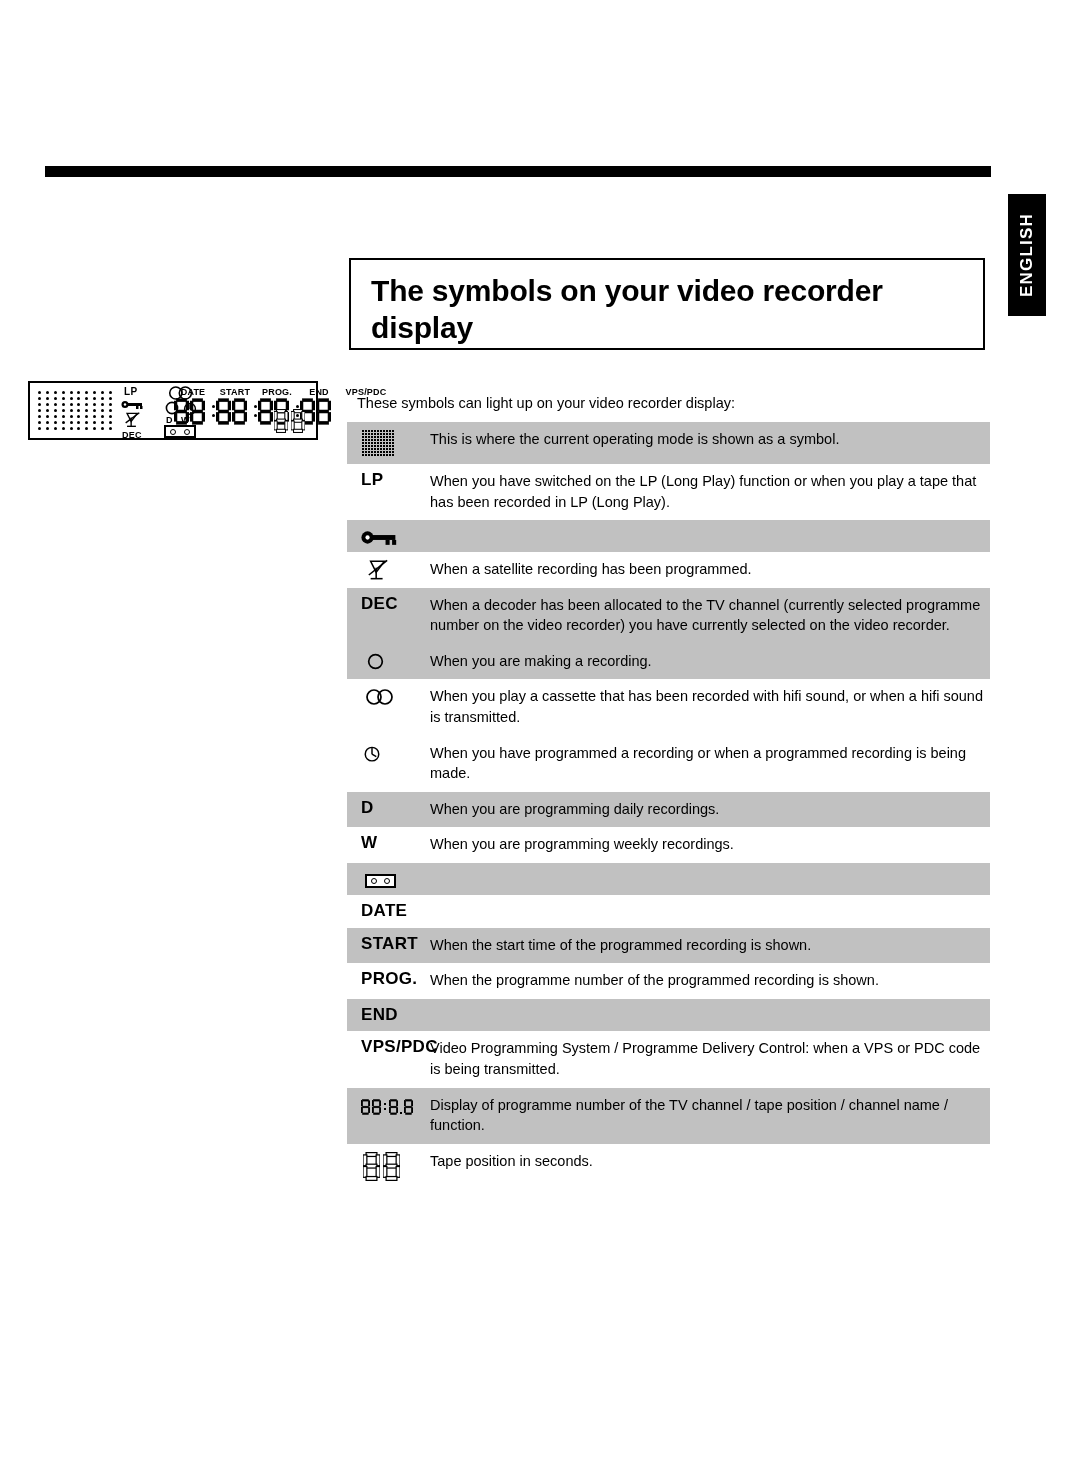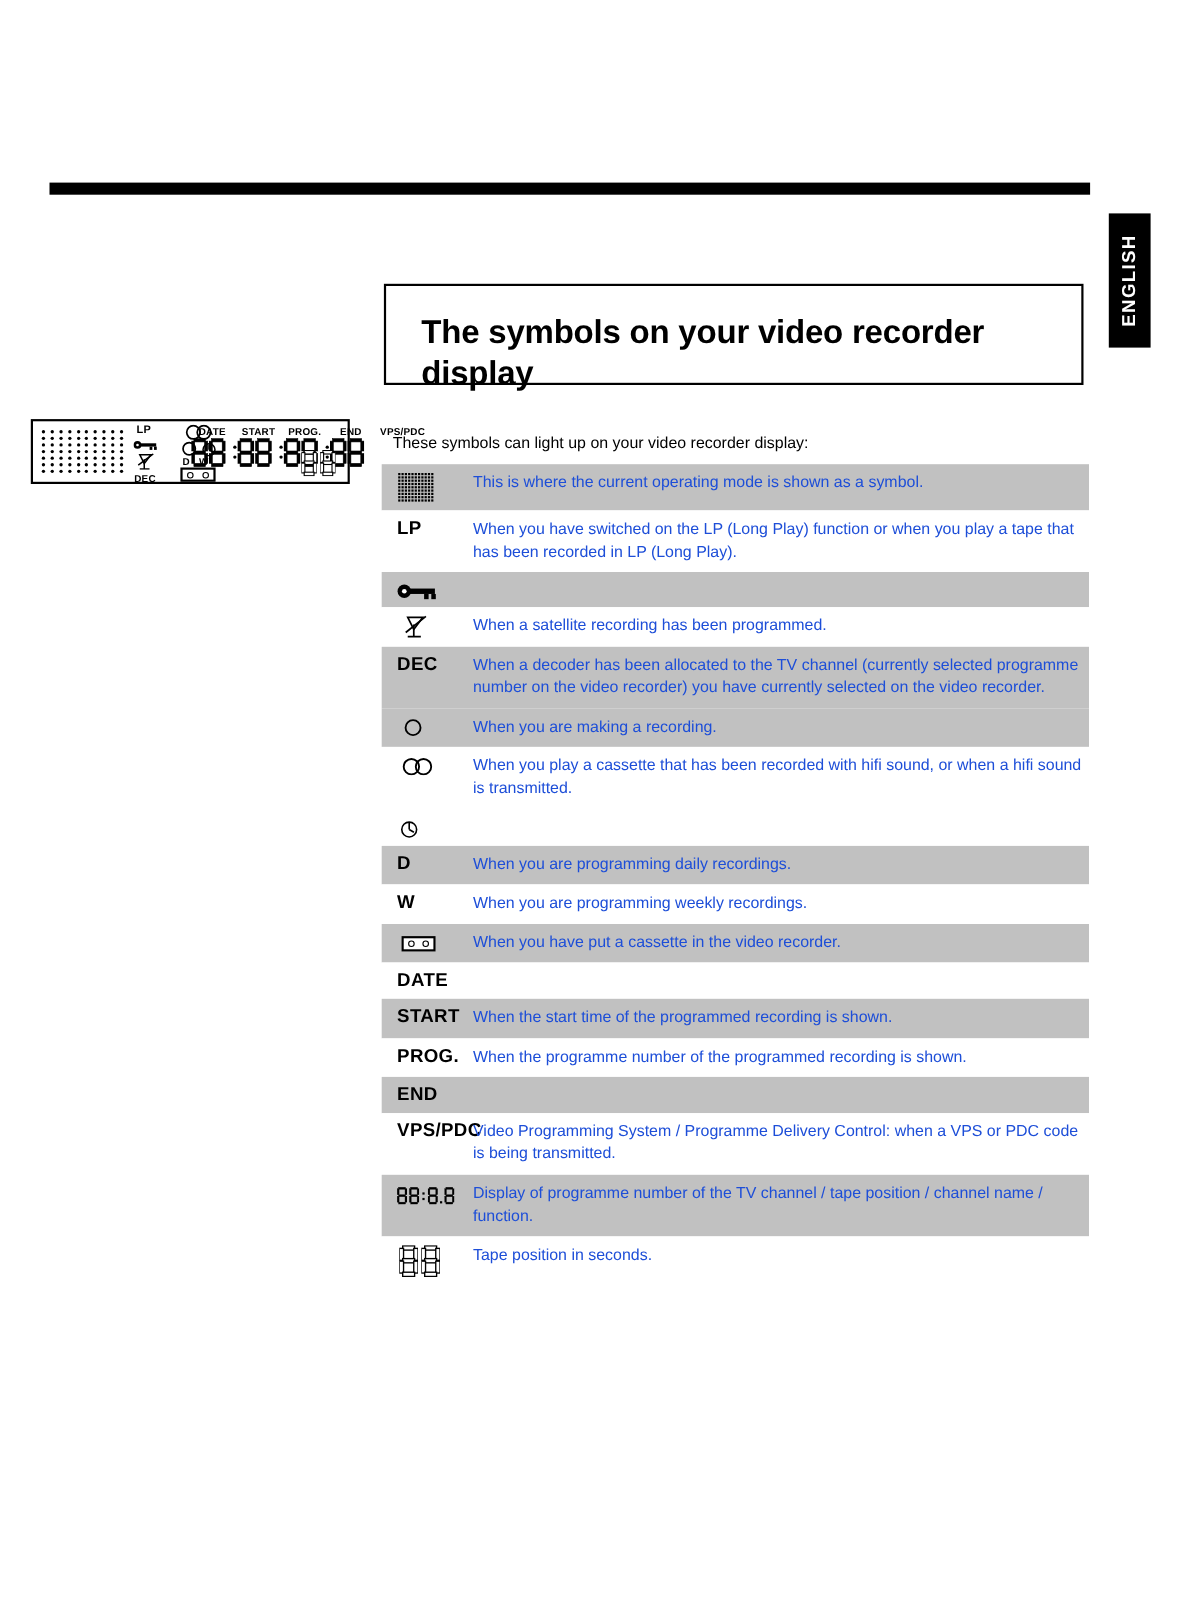--- a/index.html
+++ b/index.html
@@ -53,21 +53,21 @@
     position: absolute;
     left: 349px;
     top: 258px;
     width: 636px;
     height: 92px;
     border: 2px solid #000000;
     background: #ffffff;
     box-sizing: border-box;
   }
   .title-box h1 {
-    margin: 12px;
+    margin: 0;
     padding: 13px 0 0 20px;
     font-size: 30px;
     font-weight: bold;
     line-height: 1.22;
     color: #000000;
     font-family: "Liberation Sans", sans-serif;
     letter-spacing: -0.2px;
   }
 
   
@@ -214,21 +214,21 @@
     box-sizing: border-box;
     min-height: 27px;
     display: flex;
     align-items: flex-start;
   }
   .cell-txt {
     flex: 1 1 auto;
     padding: 7px 4px 8px 0;
     font-size: 14.5px;
     line-height: 1.42;
-    color: #1d4ed8;
+    color: #000000;
     font-family: "Liberation Sans", sans-serif;
   }
   .sym-text {
     font-size: 17px;
     font-weight: bold;
     color: #000000;
     line-height: 1.1;
     letter-spacing: 0.3px;
   }
 
@@ -679,41 +679,41 @@
       <div class="cell-txt">When you play a cassette that has been recorded with hifi sound, or when a hifi sound is transmitted.</div>
     </div>
     <div class="row plain">
       <div class="cell-sym">
         <svg class="timer-ico" viewBox="0 0 16 16">
           <circle cx="8" cy="9" r="6" fill="none" stroke="#000" stroke-width="1.3"></circle>
           <line x1="8" y1="9" x2="8" y2="3.5" stroke="#000" stroke-width="1.3"></line>
           <line x1="8" y1="9" x2="11.8" y2="11.2" stroke="#000" stroke-width="1.3"></line>
         </svg>
       </div>
+      <div class="cell-txt">When you have programmed a recording or when a programmed recording is being made.</div>
     </div>
     <div class="row shaded">
       <div class="cell-sym">
         <div class="sym-text">D</div>
       </div>
       <div class="cell-txt">When you are programming daily recordings.</div>
     </div>
     <div class="row plain">
       <div class="cell-sym">
         <div class="sym-text">W</div>
       </div>
       <div class="cell-txt">When you are programming weekly recordings.</div>
     </div>
     <div class="row shaded">
       <div class="cell-sym">
         <div class="cass-ico">
           <b></b>
           <b></b>
         </div>
       </div>
-      <div class="cell-txt">When you have put a cassette in the video recorder.</div>
     </div>
     <div class="row plain">
       <div class="cell-sym">
         <div class="sym-text">DATE</div>
       </div>
     </div>
     <div class="row shaded">
       <div class="cell-sym">
         <div class="sym-text">START</div>
       </div>

